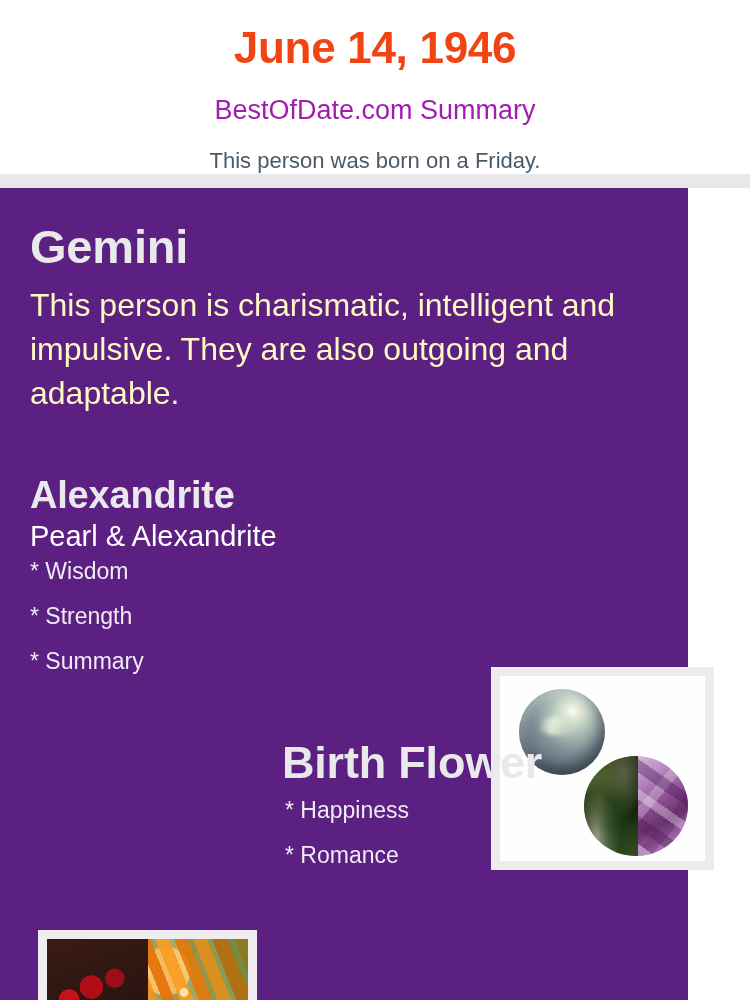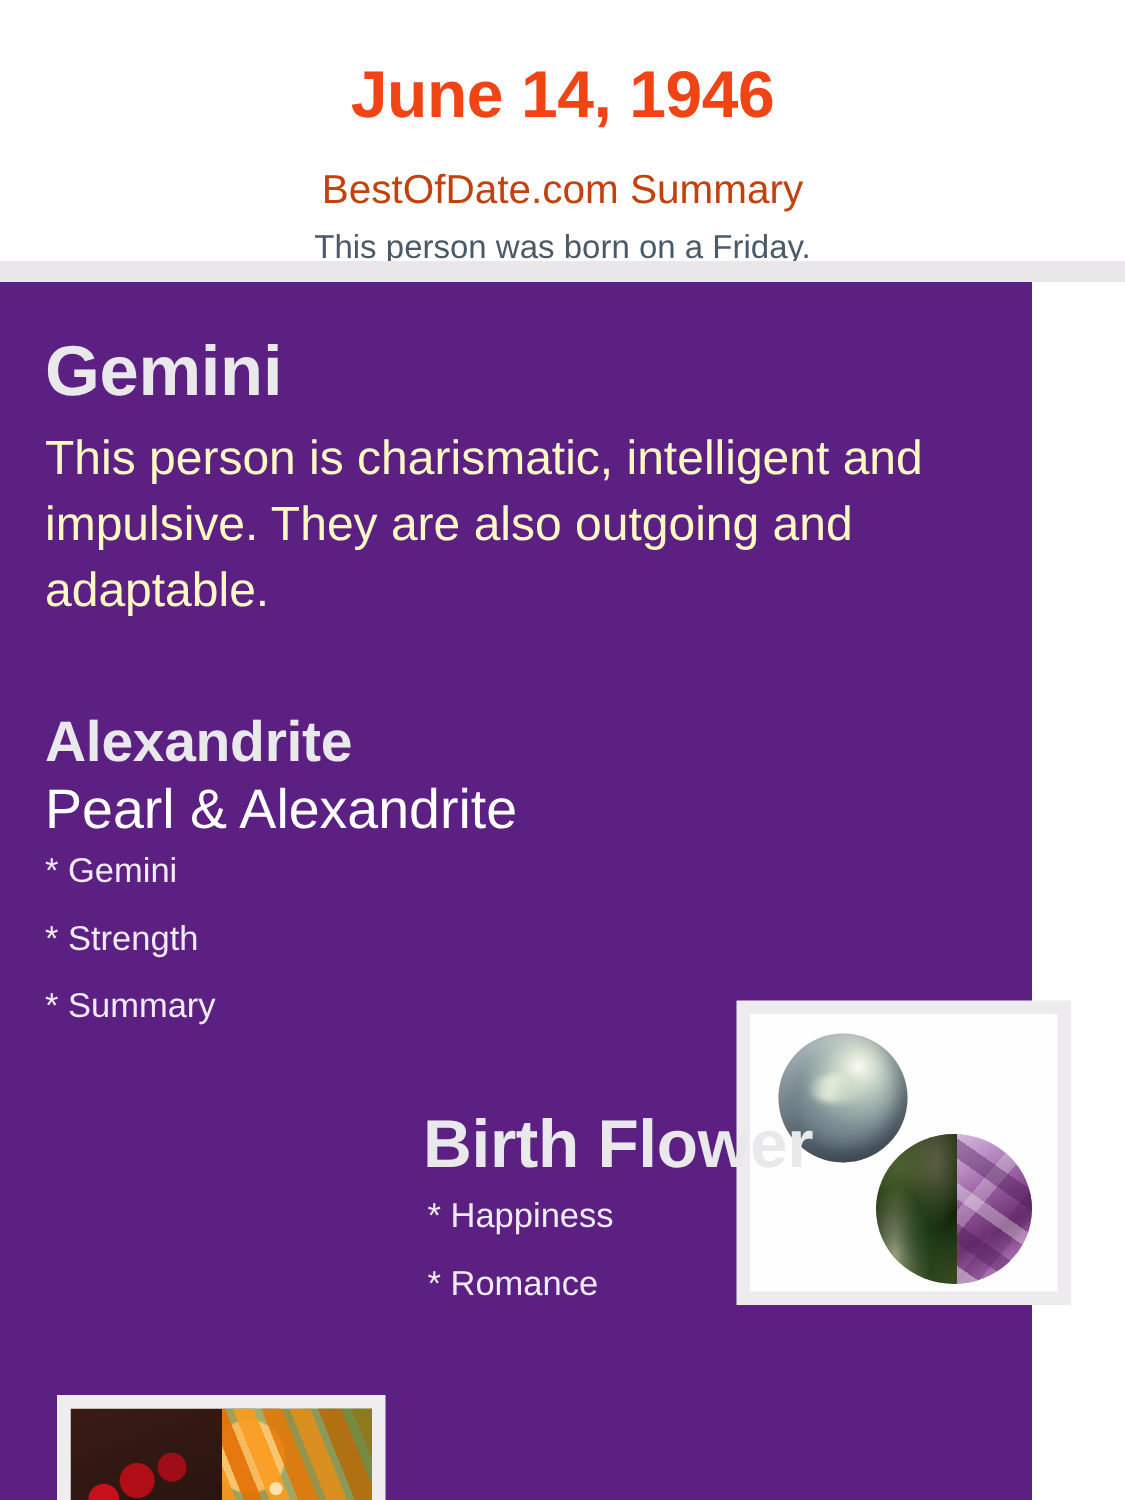--- a/index.html
+++ b/index.html
@@ -25,35 +25,35 @@
   .header {
     position: absolute;
     left: 0; top: 0;
     width: 750px;
     height: 174px;
     background: #ffffff;
     text-align: center;
     box-sizing: border-box;
   }
   .header-date {
-    margin: 16px;
+    margin: 0;
     padding-top: 25px;
     font-size: 44px;
     font-weight: 700;
     line-height: 1.06;
     letter-spacing: -0.3px;
     color: #F04415;
   }
   .header-site {
-    margin: 0;
+    margin: 16px;
     padding-top: 8px;
     font-size: 27px;
     font-weight: 400;
     line-height: 1.1;
-    color: #c2410c;
+    color: #a21caf;
   }
   .header-sub {
     margin: 4px;
     padding-top: 8px;
     font-size: 22px;
     font-weight: 400;
     line-height: 1.1;
     color: #4A5A68;
   }
 
@@ -112,21 +112,21 @@
     margin: 0;
     font-size: 38px;
     font-weight: 700;
     line-height: 1.0;
     color: #E9E8EA;
     letter-spacing: -0.2px;
   }
   .block-sub {
     margin: 0;
     padding-top: 7px;
-    font-size: 37px;
+    font-size: 29px;
     font-weight: 400;
     line-height: 1.05;
     color: #FFFFFF;
   }
   .trait-list {
     list-style: none;
     margin: 0;
     padding: 9px 0 0 0;
   }
   .trait-list li {
@@ -333,21 +333,21 @@
 
     <div class="zodiac">
       <h1 class="zodiac-title">Gemini</h1>
       <p class="zodiac-desc">This person is charismatic, intelligent and impulsive. They are also outgoing and adaptable.</p>
     </div>
 
     <div class="stone-block">
       <h2 class="block-title">Alexandrite</h2>
       <p class="block-sub">Pearl &amp; Alexandrite</p>
       <ul class="trait-list">
-        <li>* Gemini</li>
+        <li>* Wisdom</li>
         <li>* Strength</li>
         <li>* Summary</li>
       </ul>
     </div>
 
     <div class="stone-photo">
       <div class="stone-canvas">
         <div class="pearl"></div>
         <div class="gem">
           <div class="gem-left"></div>

